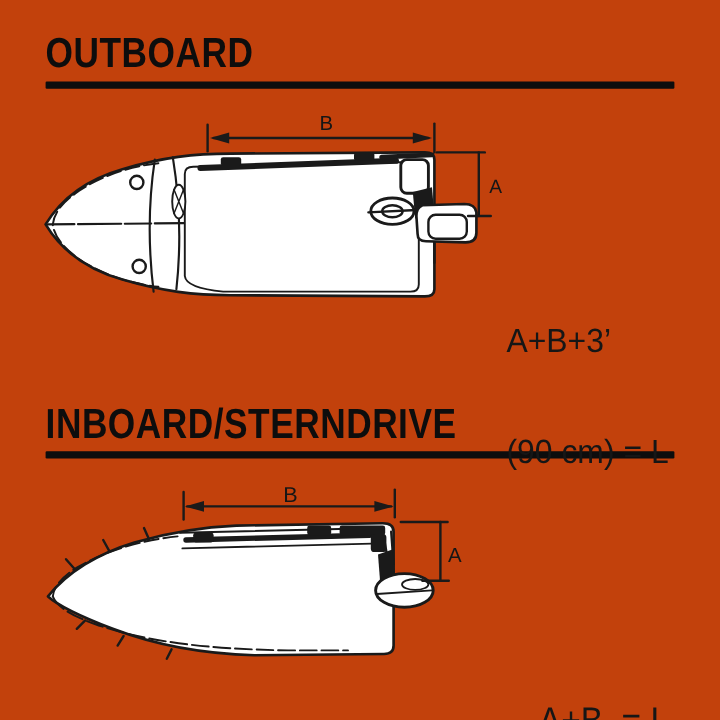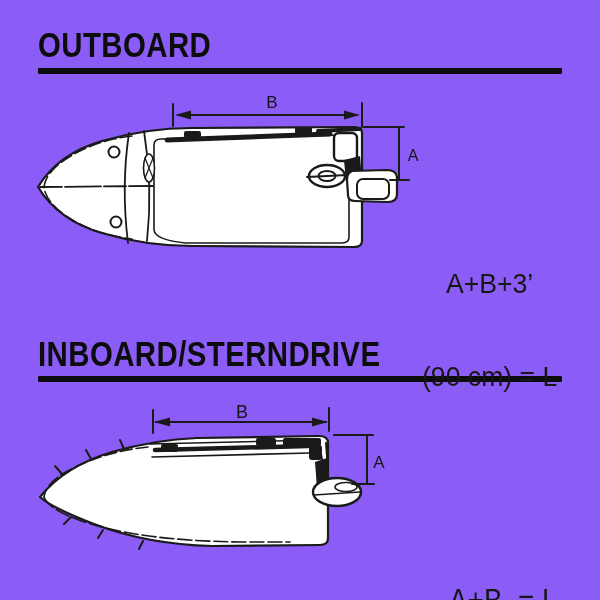--- a/index.html
+++ b/index.html
@@ -1,18 +1,18 @@
 <!DOCTYPE html>
 <html><head>
 <meta charset="utf-8">
 <style>
   html,body{margin:0;padding:0;background:#ffffff;}
   .page{
-    position:relative;width:600px;height:600px;background:#8b5cf6;
-    font-family:"Liberation Sans",sans-serif;color:#111111;overflow:hidden;text-align:center;
+    position:relative;width:600px;height:600px;background:#c2410c;
+    font-family:"Liberation Sans",sans-serif;color:#111111;overflow:hidden;
   }
   .section-title{
     position:absolute;left:38px;font-weight:700;font-size:35px;line-height:1;
     letter-spacing:0.5px;white-space:nowrap;color:#0d0d0d;
     transform:scaleX(0.84);transform-origin:left top;
   }
   .rule{position:absolute;left:38px;width:524px;height:6px;background:#0d0d0d;border-radius:1px;}
   .formula{
     position:absolute;font-weight:400;color:#161616;white-space:pre;
     transform-origin:left top;

